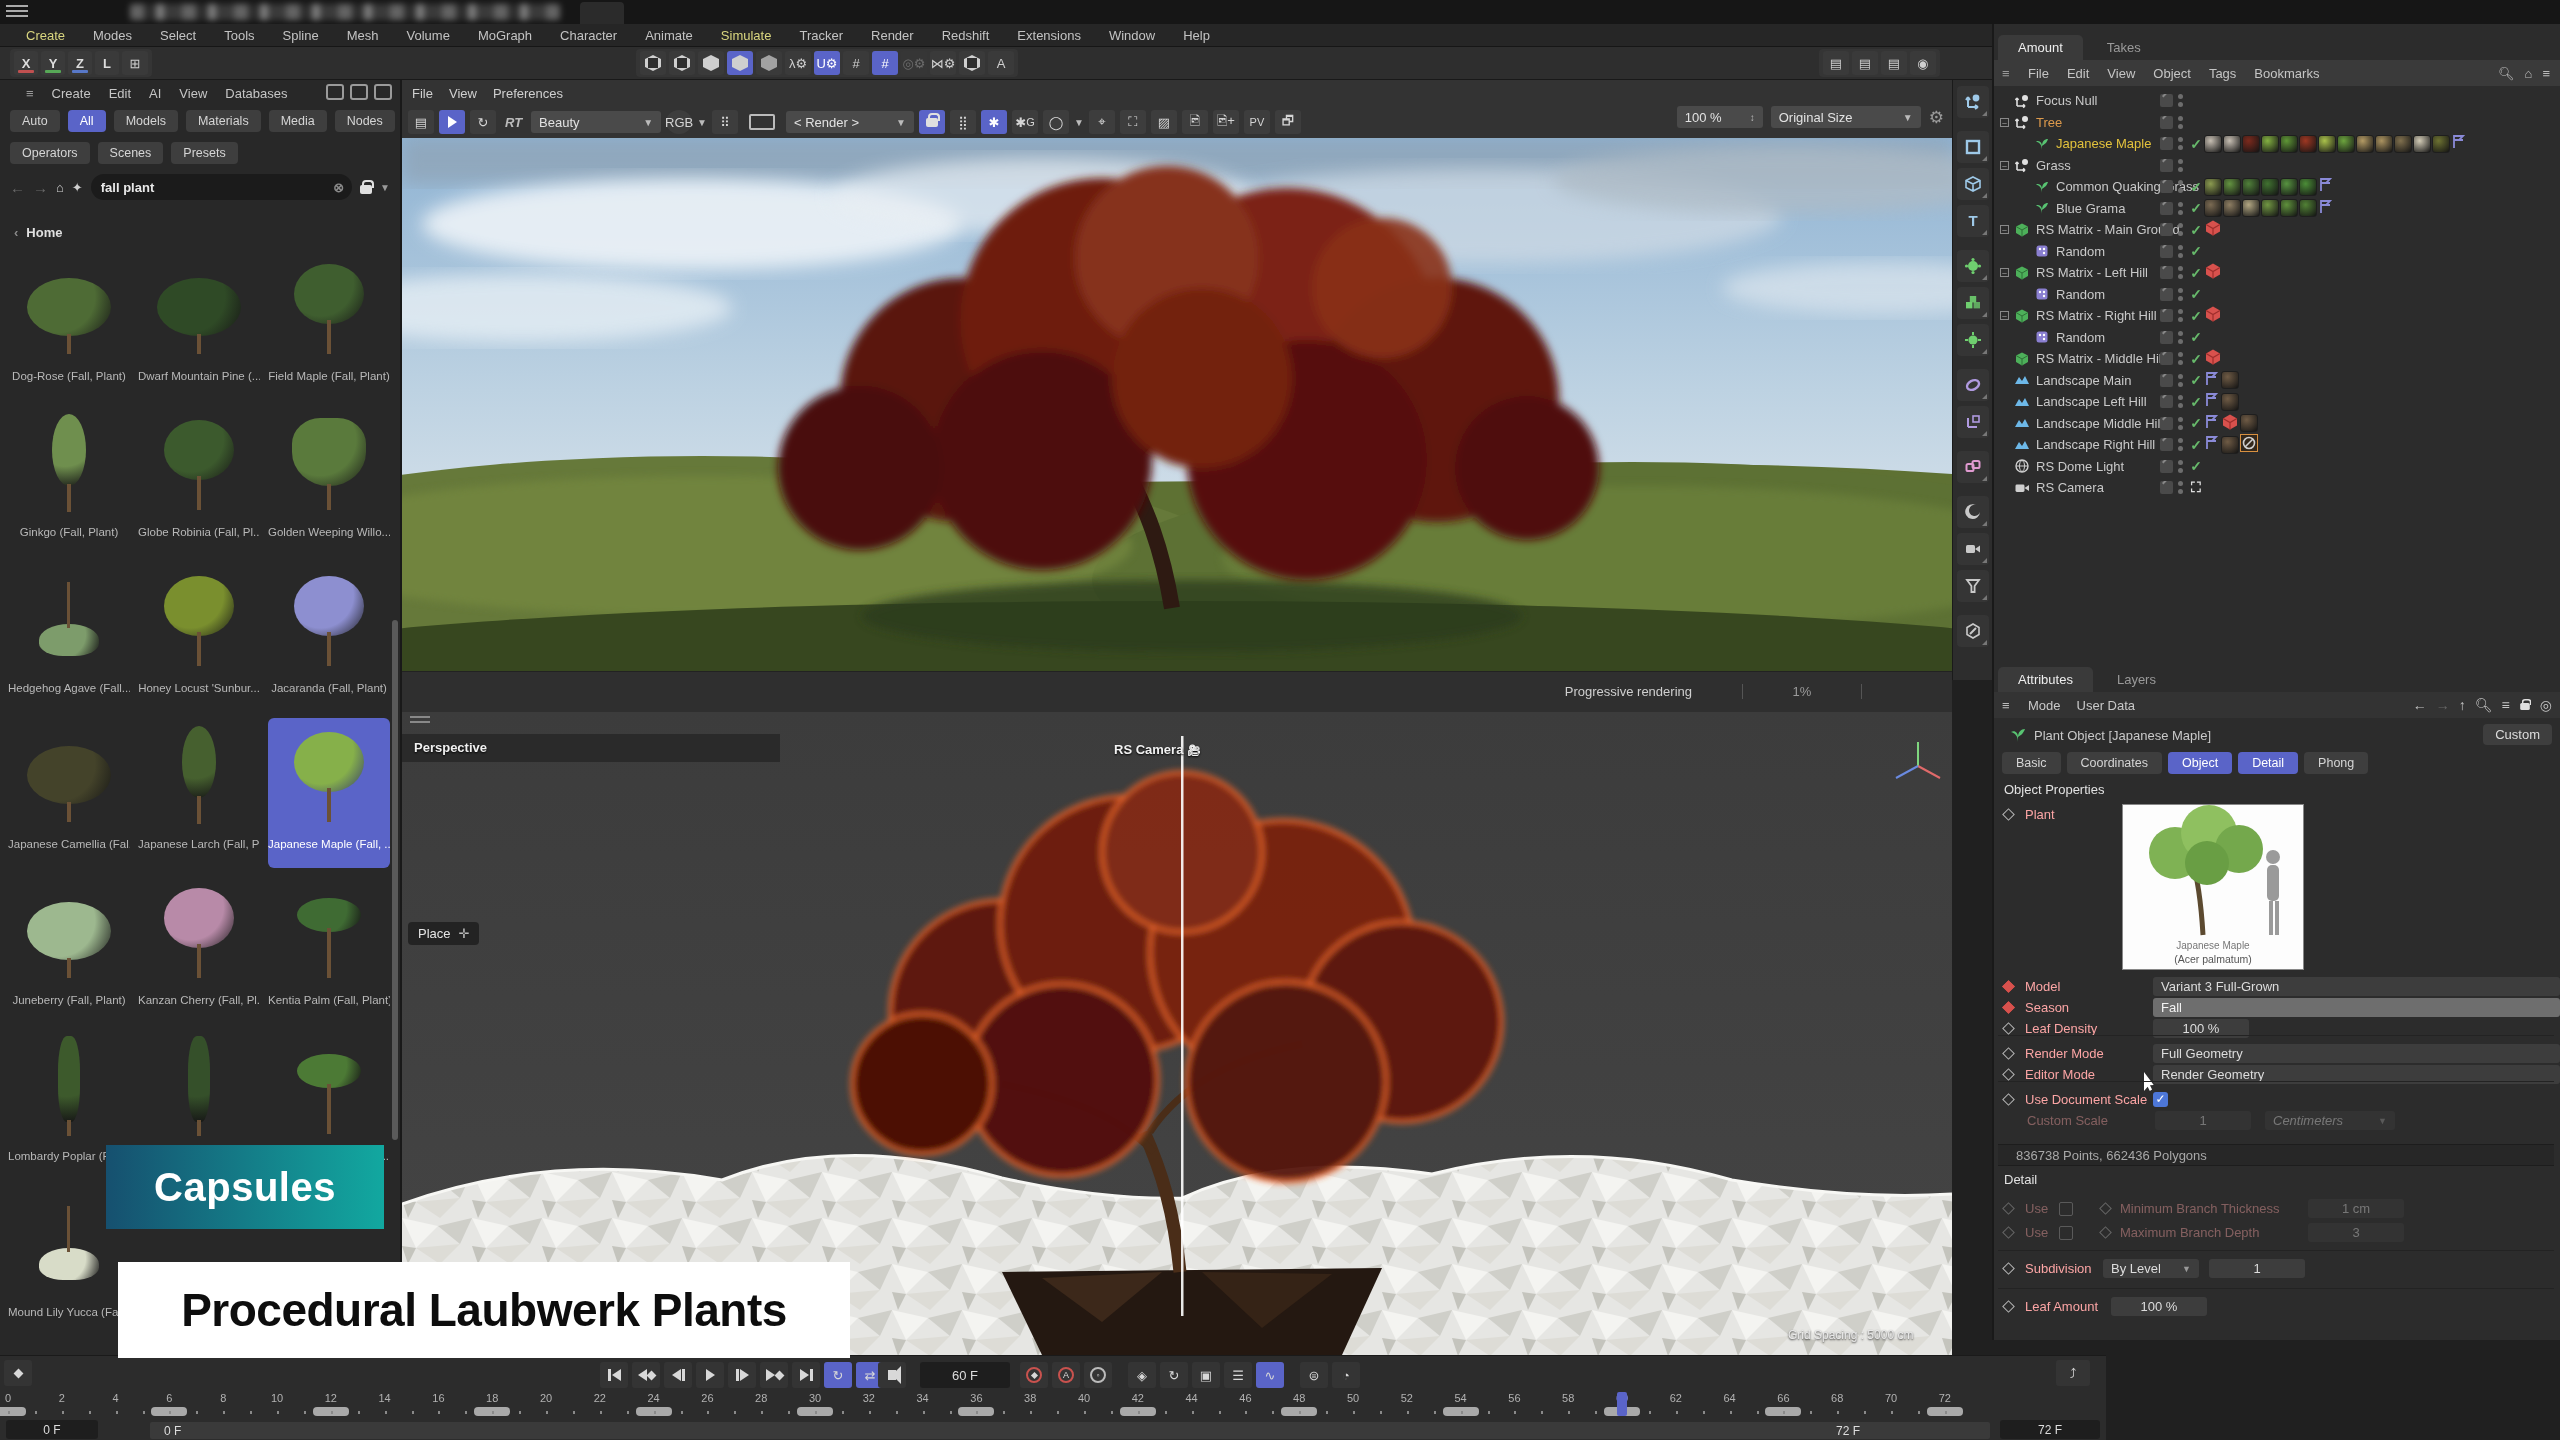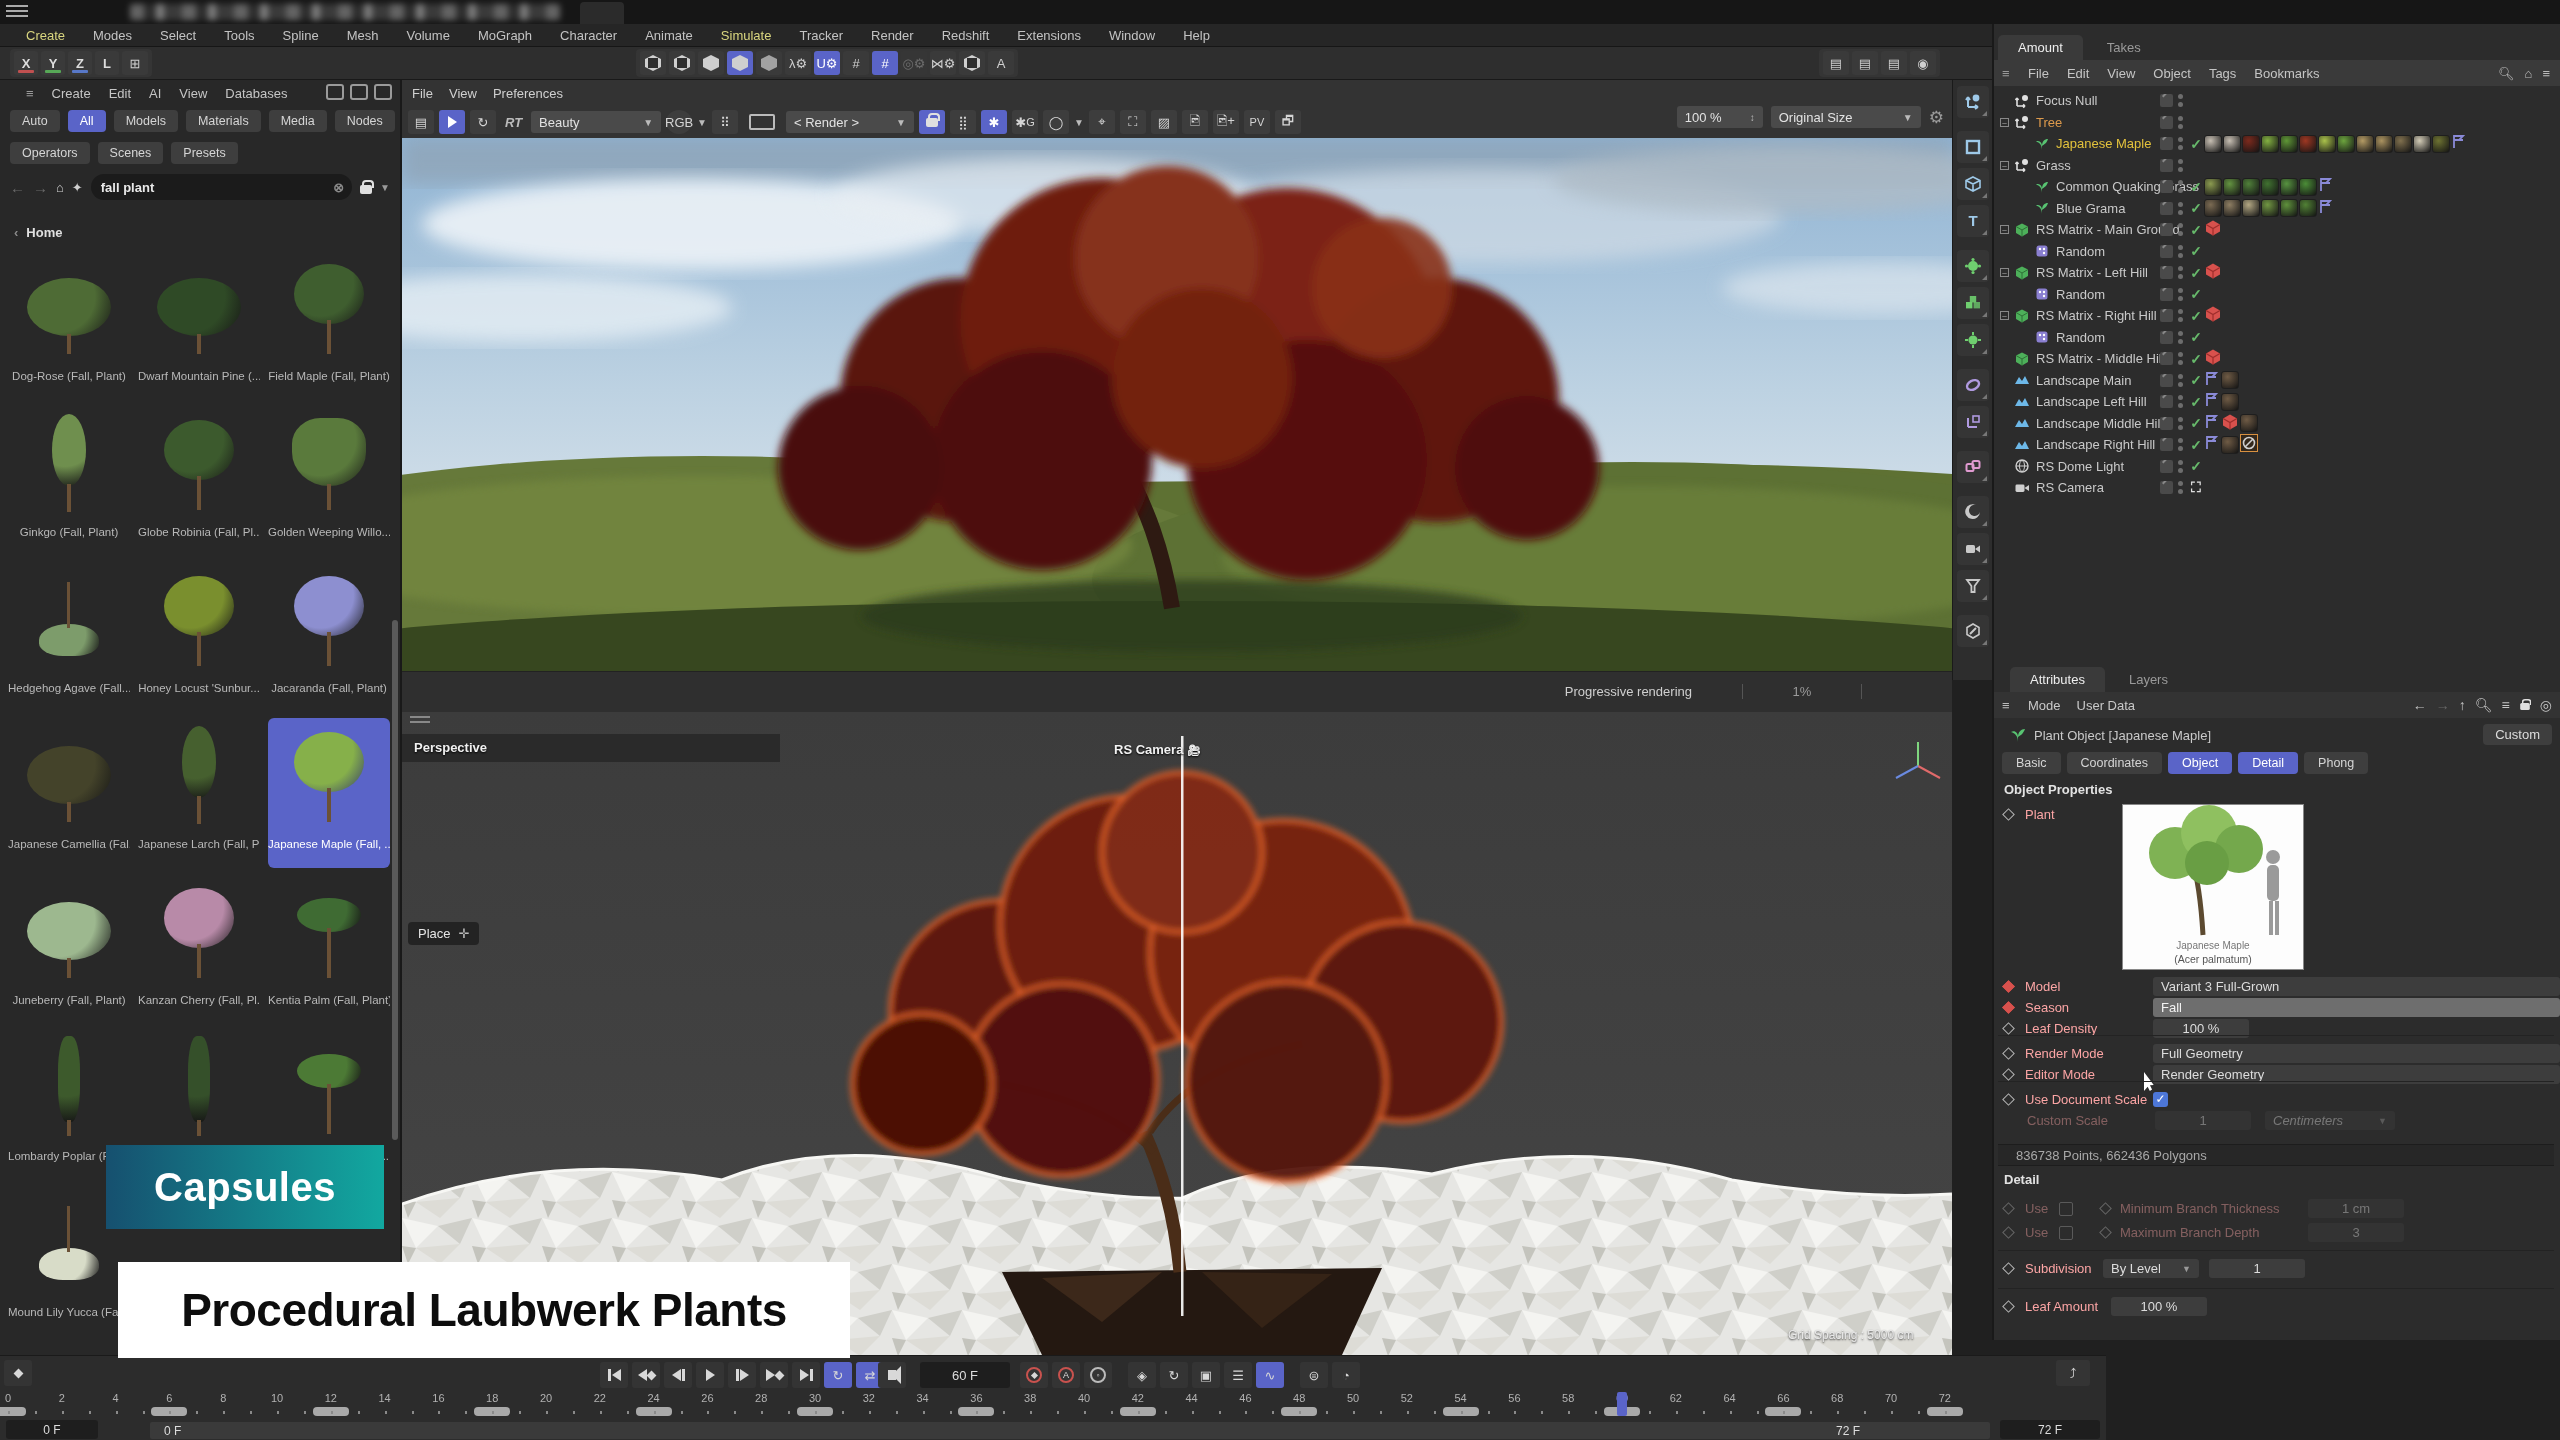--- a/index.html
+++ b/index.html
@@ -90,28 +90,28 @@
   .editbox{width:13px;height:13px;background:#4a4a4a;border-radius:2px;position:relative;overflow:hidden;}
   .editbox:after{content:"";position:absolute;left:2px;top:2px;width:12px;height:2px;background:#888;transform:rotate(-45deg);transform-origin:0 0;}
   .vdots{display:flex;flex-direction:column;gap:3px;}
   .vdots i{width:5px;height:5px;border-radius:50%;background:#6d6d6d;}
   .chk{color:#67b96b;font-weight:bold;font-size:14px;width:16px;text-align:center;}
   .tags{position:absolute;left:210px;display:flex;gap:1px;align-items:center;}
   .mat{width:18px;height:18px;border-radius:3px;border:1px solid #1e1e1e;}
   .expander{position:absolute;width:9px;height:9px;border:1px solid #888;background:#2c2c2c;color:#bbb;font-size:8px;line-height:7px;text-align:center;}
   
   #attrs{left:1992px;top:664px;width:568px;height:676px;background:#2c2c2c;border-left:2px solid #191919;}
-  #attr-tabs{left:0;top:2px;width:100%;height:26px;display:flex;align-items:flex-end;padding-left:16px;gap:4px;}
+  #attr-tabs{left:0;top:2px;width:100%;height:26px;display:flex;align-items:flex-end;padding-left:4px;gap:4px;}
   #attr-modebar{left:0;top:28px;width:100%;height:26px;background:#333;display:flex;align-items:center;gap:16px;padding-left:34px;}
   #attr-modebar .right-ics{position:absolute;right:8px;display:flex;gap:9px;color:#c5c5c5;font-size:14px;}
   #attr-objrow{left:0;top:58px;width:100%;height:26px;display:flex;align-items:center;gap:8px;padding-left:16px;}
   #attr-custom{position:absolute;right:8px;top:60px;background:#3e3e3e;border-radius:4px;padding:3px 12px;color:#ddd;}
   #attr-chips{left:0;top:88px;width:100%;display:flex;gap:6px;padding-left:8px;}
   #attr-chips .chip{padding:4px 14px;}
-  .sect{position:absolute;left:10px;font-weight:bold;color:#e2e2e2;}
+  .sect{position:absolute;left:10px;font-weight:normal;color:#e2e2e2;}
   .arow{position:absolute;left:0;width:100%;height:21px;display:flex;align-items:center;}
   .dia{width:9px;height:9px;transform:rotate(45deg);border:1.5px solid #b5b5b5;margin-left:10px;flex:none;}
   .dia.red{background:#d8514d;border-color:#d8514d;}
   .alabel{margin-left:12px;width:128px;color:#fca5a5;flex:none;}
   .afield{background:#3d3d3d;height:19px;border-radius:3px;color:#ddd;display:flex;align-items:center;padding:0 8px;}
   .afield.wide{width:440px;}
   .afield.hl{background:#6e6e6e;color:#f2f2f2;}
   .afield.num{width:96px;justify-content:center;}
   .acheck{width:15px;height:15px;background:#4d77d8;border-radius:3px;color:#fff;font-size:12px;text-align:center;line-height:15px;}
   .dim-row{opacity:.42;}

